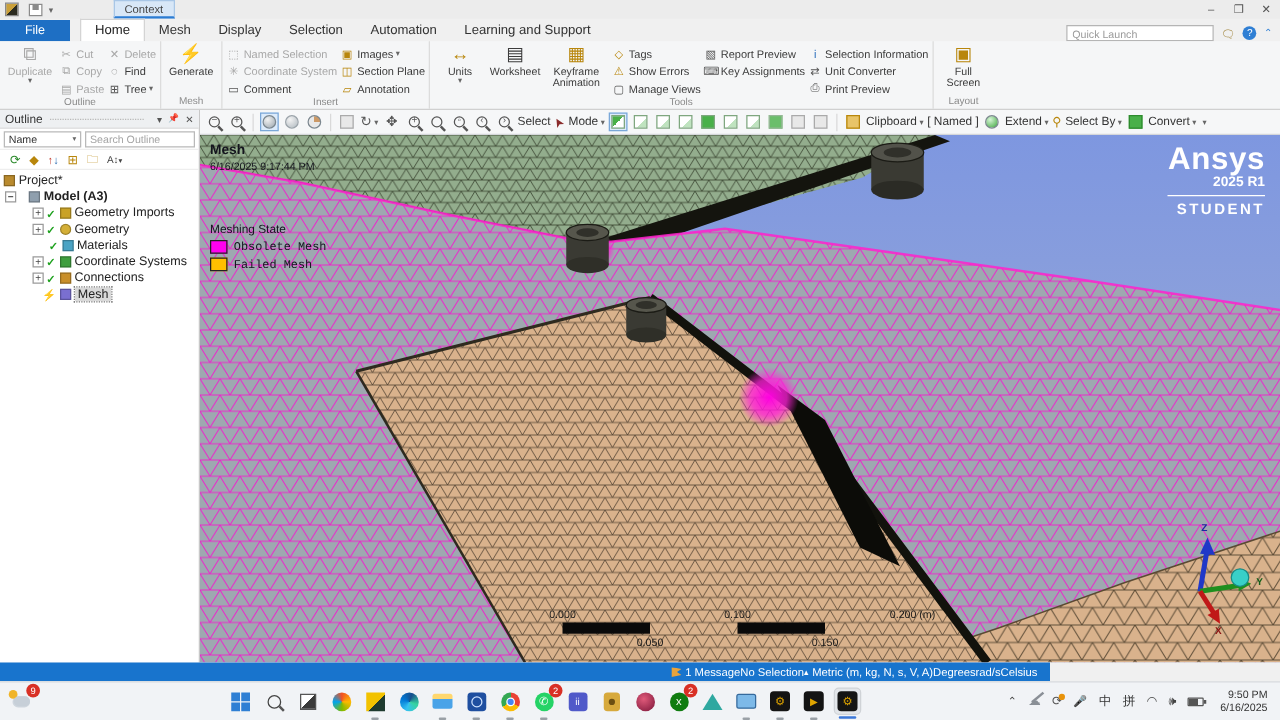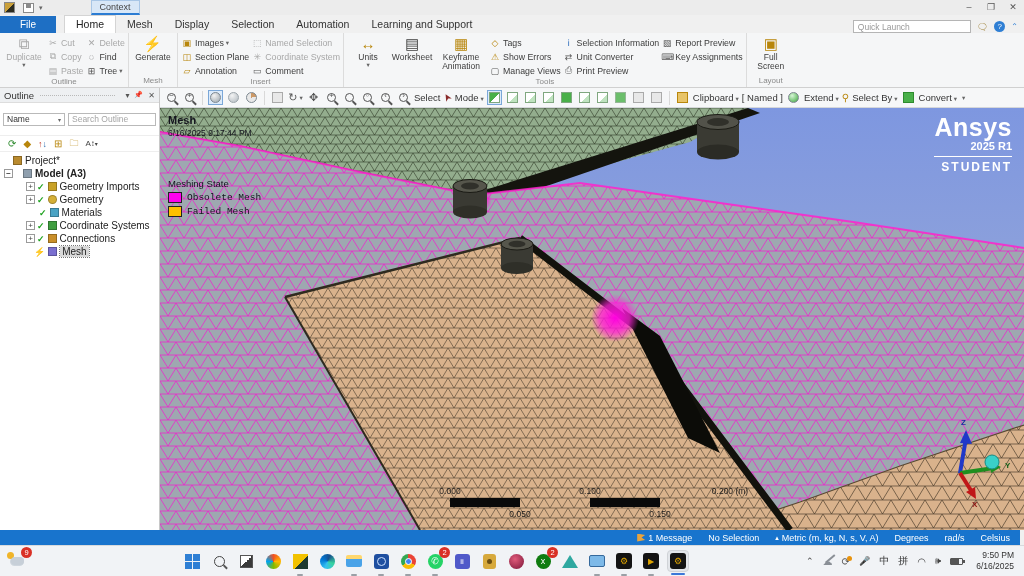--- a/index.html
+++ b/index.html
@@ -45,21 +45,21 @@
   .green-ic{color:#2e8b2e !important;}
   .blue-ic{color:#2f6fbd !important;}
   .caret{font-size:6.5px;color:#666;margin-left:2px;}
   .big-caret{font-size:6.5px;color:#666;}
 
   
   #outline{position:absolute;left:0;top:88px;width:160px;height:442px;background:#fff;border-right:1px solid #c8c8c8;}
   #outline-header{height:15px;background:#eef0f2;display:flex;align-items:center;font-size:9.5px;color:#333;padding:0 4px;border-bottom:1px solid #ddd;}
   #outline-header .sp{flex:1;border-bottom:1px dotted #b9b9b9;margin:0 6px;height:1px;}
   .oh-ic{font-size:8px;color:#555;margin-left:5px;}
-  #outline-filter{height:33px;display:flex;align-items:center;padding:1px 3px;gap:3px;border-bottom:1px solid #eee;}
+  #outline-filter{height:17px;display:flex;align-items:center;padding:1px 3px;gap:3px;border-bottom:1px solid #eee;}
   #name-filter{width:62px;height:13px;border:1px solid #b9b9b9;background:#fff;font-size:8.5px;display:flex;align-items:center;justify-content:space-between;padding:0 3px;color:#333;}
   #search-outline{flex:1;height:13px;border:1px solid #b9b9b9;font-size:8.5px;padding:0 3px;color:#444;min-width:0;}
   #search-outline::placeholder{color:#a5a5a5;}
   #outline-tools{height:16px;display:flex;align-items:center;gap:7px;padding:0 8px;border-bottom:1px solid #eee;font-size:10px;}
   #tree{font-size:10px;color:#222;padding-top:2px;}
   .trow{display:flex;align-items:center;height:13px;white-space:nowrap;}
   .exp{width:9px;height:9px;border:1px solid #9a9a9a;background:#fff;font-size:8px;line-height:7px;text-align:center;color:#444;flex:none;}
   .tico{width:9px;height:9px;flex:none;margin:0 3px 0 3px;border:1px solid rgba(0,0,0,.25);}
   .chk{color:#1da11d;font-size:9px;font-weight:bold;margin-left:2px;flex:none;}
   .bolt{color:#e0a500;font-size:9px;margin-left:2px;flex:none;}
@@ -92,21 +92,21 @@
   .leg-lab{font-size:9.5px;font-family:Liberation Mono, monospace;}
   #ansys-logo{position:absolute;right:12px;top:6px;color:#fff;text-align:right;}
   #ansys-logo .brand{font-size:25px;font-weight:bold;letter-spacing:.5px;line-height:26px;}
   #ansys-logo .rel{font-size:11px;font-weight:bold;margin-top:0px;}
   #ansys-logo .ed{font-size:12px;font-weight:bold;letter-spacing:2px;border-top:1.5px solid #fff;margin-top:4px;padding-top:3px;}
   .ruler-bar{position:absolute;height:9px;background:#0a0a0a;}
   .ruler-lab{position:absolute;font-size:8.5px;color:#1a1a1a;transform:translateX(-50%);white-space:nowrap;}
   .triad-lab{position:absolute;font-size:8px;font-weight:bold;}
 
   
-  #statusbar{position:absolute;left:0;top:530px;width:1020px;height:15px;background:#1874cd;color:#fff;font-size:9px;display:flex;align-items:center;justify-content:flex-end;gap:16px;padding-right:10px;}
+  #statusbar{position:absolute;left:0;top:530px;width:840px;height:15px;background:#1874cd;color:#fff;font-size:9px;display:flex;align-items:center;justify-content:flex-end;padding-right:10px;}
   .sb-item{display:flex;align-items:center;gap:3px;white-space:nowrap;}
   .msg-ico{width:8px;height:8px;background:#e8a33d;clip-path:polygon(0 0,100% 20%,55% 50%,100% 80%,0 100%);}
   .tri-up{font-size:7px;}
 
   
   #taskbar{position:absolute;left:0;top:545px;width:1024px;height:31px;background:#f1f3f6;border-top:1px solid #d8dadd;display:flex;align-items:center;}
   .tb-ico{position:relative;width:22px;height:22px;margin:0 2.5px;border-radius:4px;display:flex;align-items:center;justify-content:center;flex:none;}
   .tb-ico .run{position:absolute;bottom:-4px;left:50%;transform:translateX(-50%);width:6px;height:2.5px;border-radius:2px;background:#9aa0a6;}
   .tb-ico.activeapp{background:#e3e6ea;border:1px solid #d0d3d7;}
   .tb-ico.activeapp .run{width:14px;background:#3c78d8;}
@@ -200,46 +200,46 @@
           <span class="big-ic g gold" data-glyph="⚡"></span>
           <span>Generate</span>
         </div>
       </div>
       <div class="rlabel">Mesh</div>
     </div>
 
     <div class="rgroup">
       <div class="rbody">
         <div class="rcol">
+          <div class="ritem disabled">
+              <span class="ric g" data-glyph="⬚"></span>
+              <span>Named Selection</span>
+            </div>
+          <div class="ritem disabled">
+              <span class="ric g" data-glyph="✳"></span>
+              <span>Coordinate System</span>
+            </div>
+          <div class="ritem">
+              <span class="ric g" data-glyph="▭"></span>
+              <span>Comment</span>
+            </div>
+        </div>
+        <div class="rcol">
           <div class="ritem">
               <span class="ric g gold" data-glyph="▣"></span>
               <span>Images</span>
               <span class="caret g" data-glyph="▾"></span>
             </div>
           <div class="ritem">
               <span class="ric g gold" data-glyph="◫"></span>
               <span>Section Plane</span>
             </div>
           <div class="ritem">
               <span class="ric g gold" data-glyph="▱"></span>
               <span>Annotation</span>
-            </div>
-        </div>
-        <div class="rcol">
-          <div class="ritem disabled">
-              <span class="ric g" data-glyph="⬚"></span>
-              <span>Named Selection</span>
-            </div>
-          <div class="ritem disabled">
-              <span class="ric g" data-glyph="✳"></span>
-              <span>Coordinate System</span>
-            </div>
-          <div class="ritem">
-              <span class="ric g" data-glyph="▭"></span>
-              <span>Comment</span>
             </div>
         </div>
       </div>
       <div class="rlabel">Insert</div>
     </div>
 
     <div class="rgroup">
       <div class="rbody">
         <div class="rbig">
           <span class="big-ic g gold" data-glyph="↔"></span>
@@ -263,40 +263,40 @@
               <span class="ric g gold" data-glyph="⚠"></span>
               <span>Show Errors</span>
             </div>
           <div class="ritem">
               <span class="ric g" data-glyph="▢"></span>
               <span>Manage Views</span>
             </div>
         </div>
         <div class="rcol">
           <div class="ritem">
+              <span class="ric g" data-glyph="▧"></span>
+              <span>Report Preview</span>
+            </div>
+          <div class="ritem">
+              <span class="ric g" data-glyph="⌨"></span>
+              <span>Key Assignments</span>
+            </div>
+        </div>
+        <div class="rcol">
+          <div class="ritem">
               <span class="ric g blue-ic" data-glyph="ℹ"></span>
               <span>Selection Information</span>
             </div>
           <div class="ritem">
               <span class="ric g" data-glyph="⇄"></span>
               <span>Unit Converter</span>
             </div>
           <div class="ritem">
               <span class="ric g" data-glyph="⎙"></span>
               <span>Print Preview</span>
-            </div>
-        </div>
-        <div class="rcol">
-          <div class="ritem">
-              <span class="ric g" data-glyph="▧"></span>
-              <span>Report Preview</span>
-            </div>
-          <div class="ritem">
-              <span class="ric g" data-glyph="⌨"></span>
-              <span>Key Assignments</span>
             </div>
         </div>
       </div>
       <div class="rlabel">Tools</div>
     </div>
 
     <div class="rgroup" style="border-right:none">
       <div class="rbody">
         <div class="rbig">
           <span class="big-ic g gold" data-glyph="▣"></span>
@@ -324,21 +324,21 @@
     </div>
     <div id="outline-tools">
       <span class="g green-ic" data-glyph="⟳"></span>
       <span class="g gold" data-glyph="◆"></span>
       <span style="font-size:9px"><span style="color:#c0392b">↑</span><span style="color:#2b6cb0">↓</span></span>
       <span class="g gold" data-glyph="⊞"></span>
       <span class="g gold" data-glyph="🗀" style="font-size:9px"></span>
       <span style="font-size:8px;color:#444">A↕<span class="g" data-glyph="▾" style="font-size:6px"></span></span>
     </div>
     <div id="tree">
-      <div class="trow" style="padding-left:10px">
+      <div class="trow" style="">
         <span class="tico" style="background:#b98a2e"></span>
         <span>Project*</span>
       </div>
       <div class="trow" style="padding-left:4px;font-weight:bold">
         <span class="exp">−</span>
         <span class="tico" style="background:#8f9fae;margin-left:10px"></span>
         <span>Model (A3)</span>
       </div>
       <div class="trow" style="padding-left:26px">
         <span class="exp">+</span>

